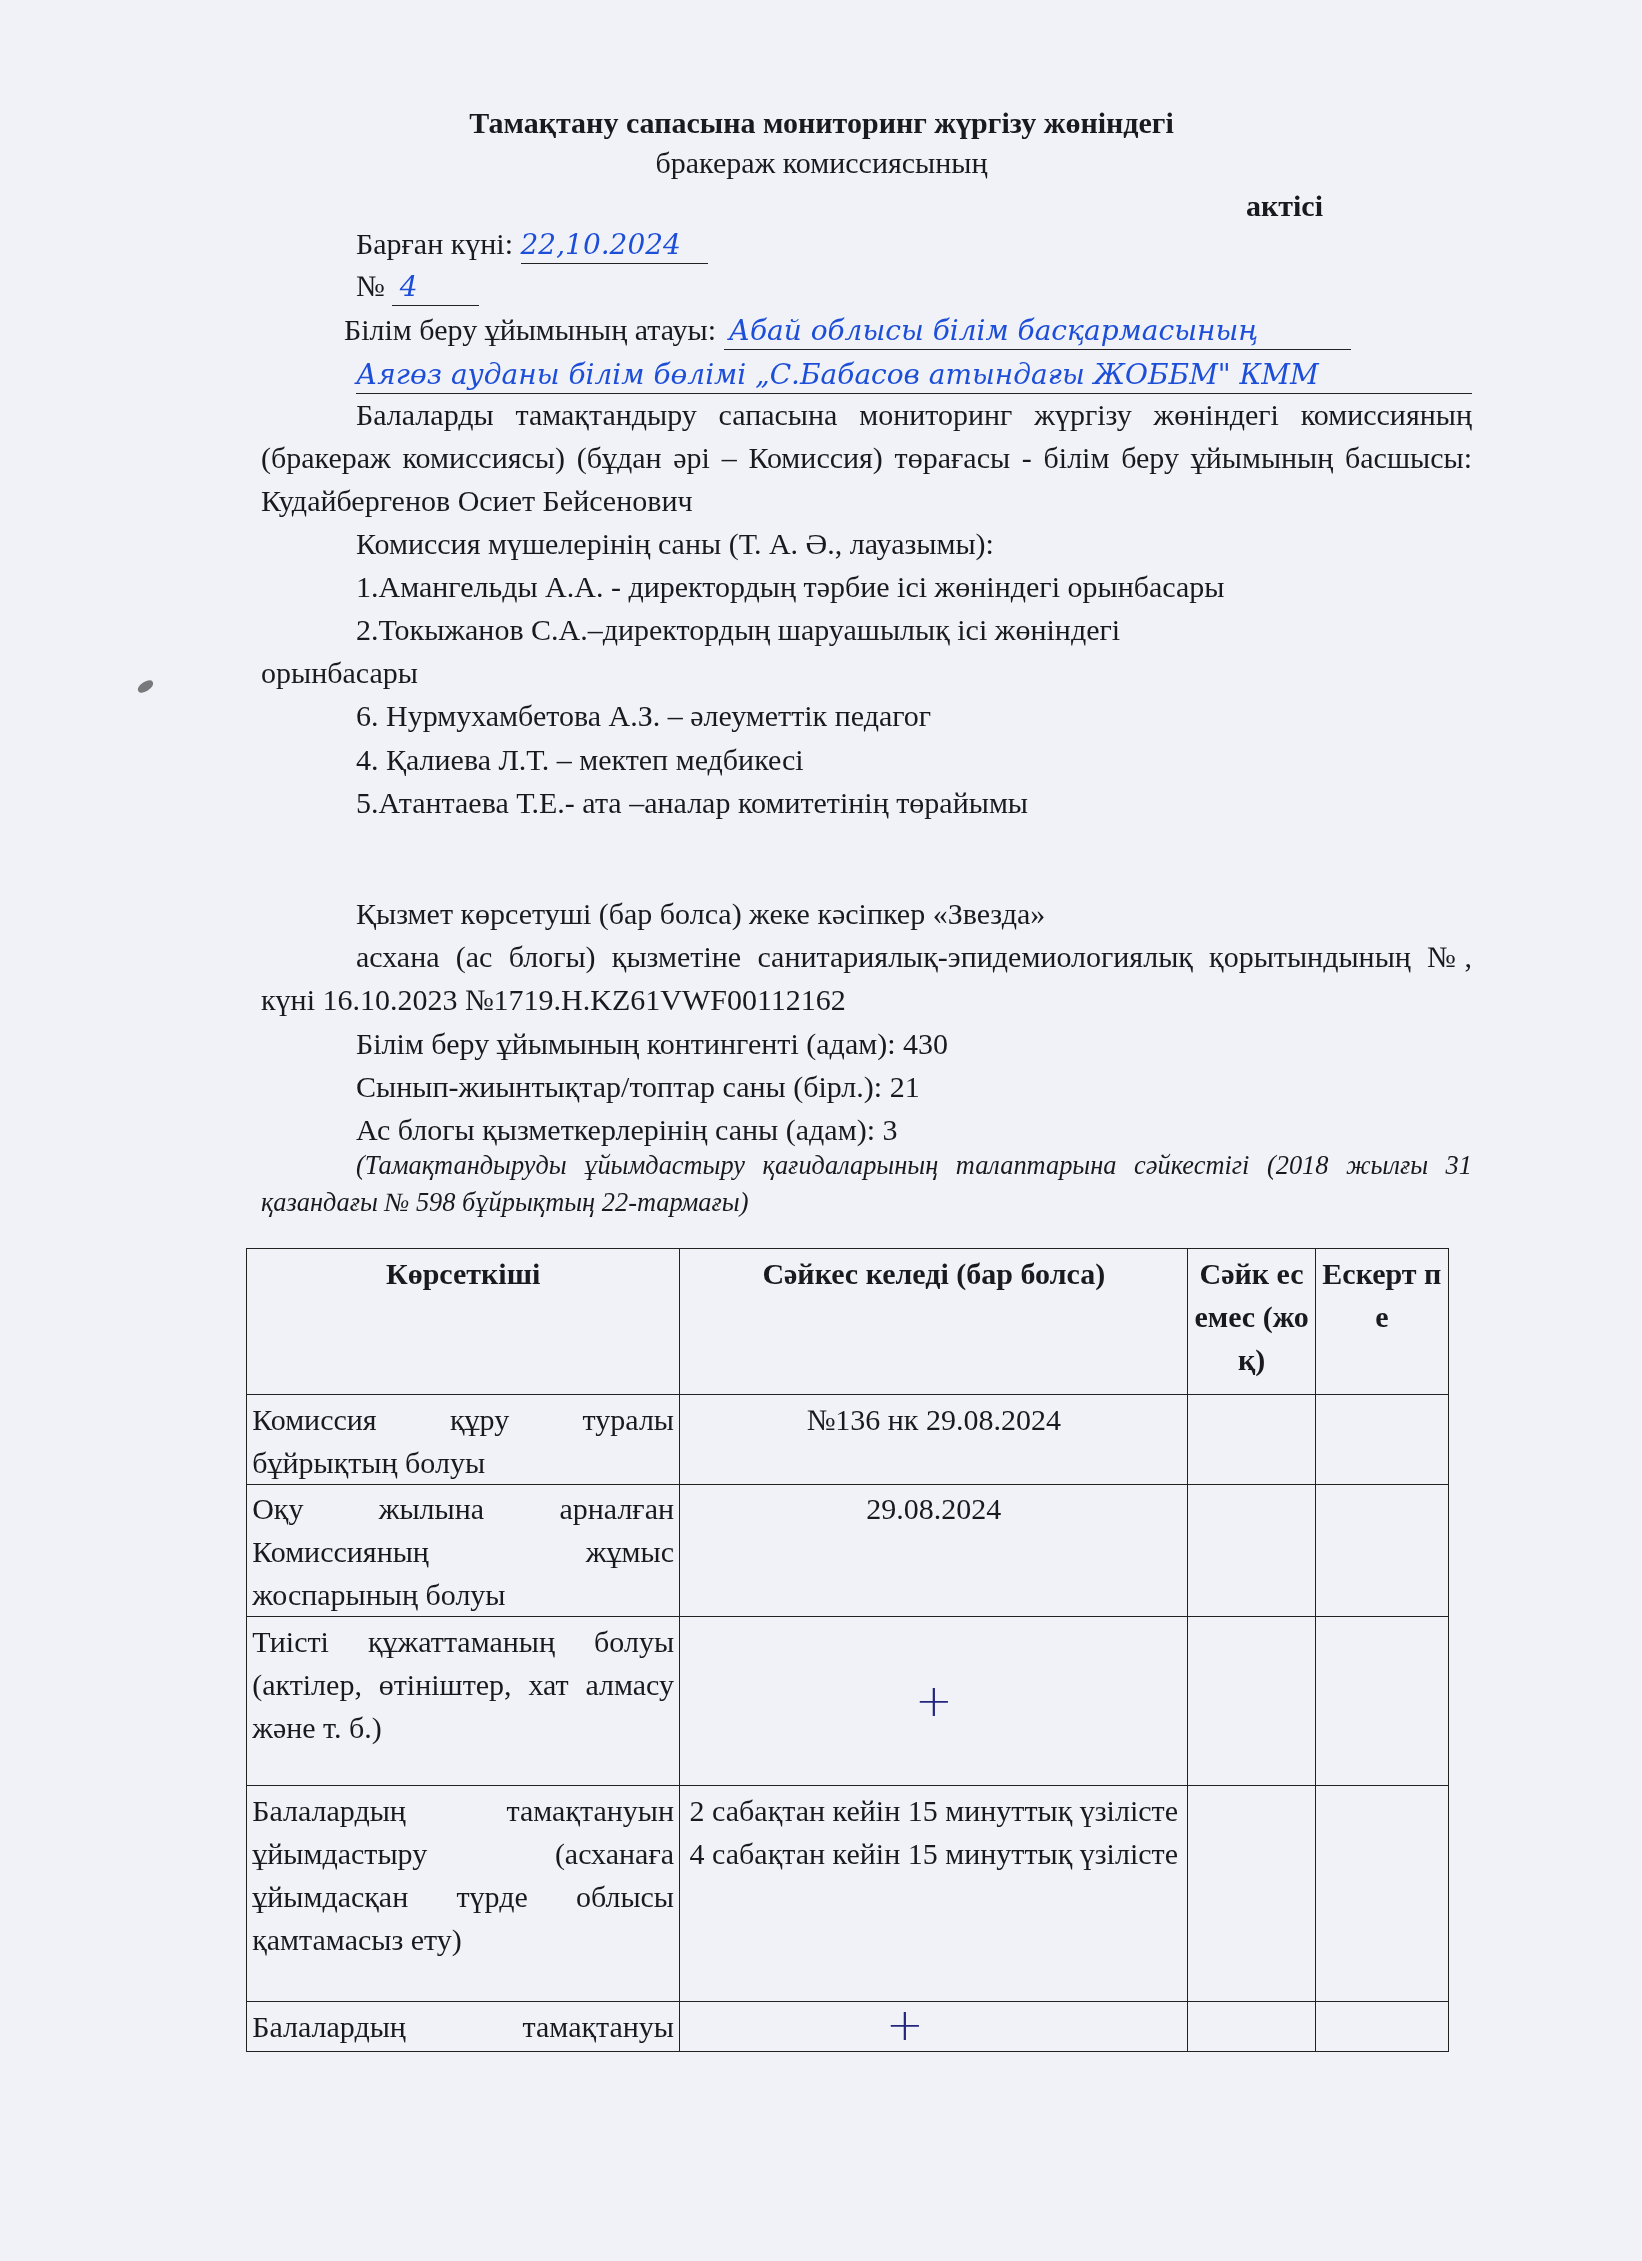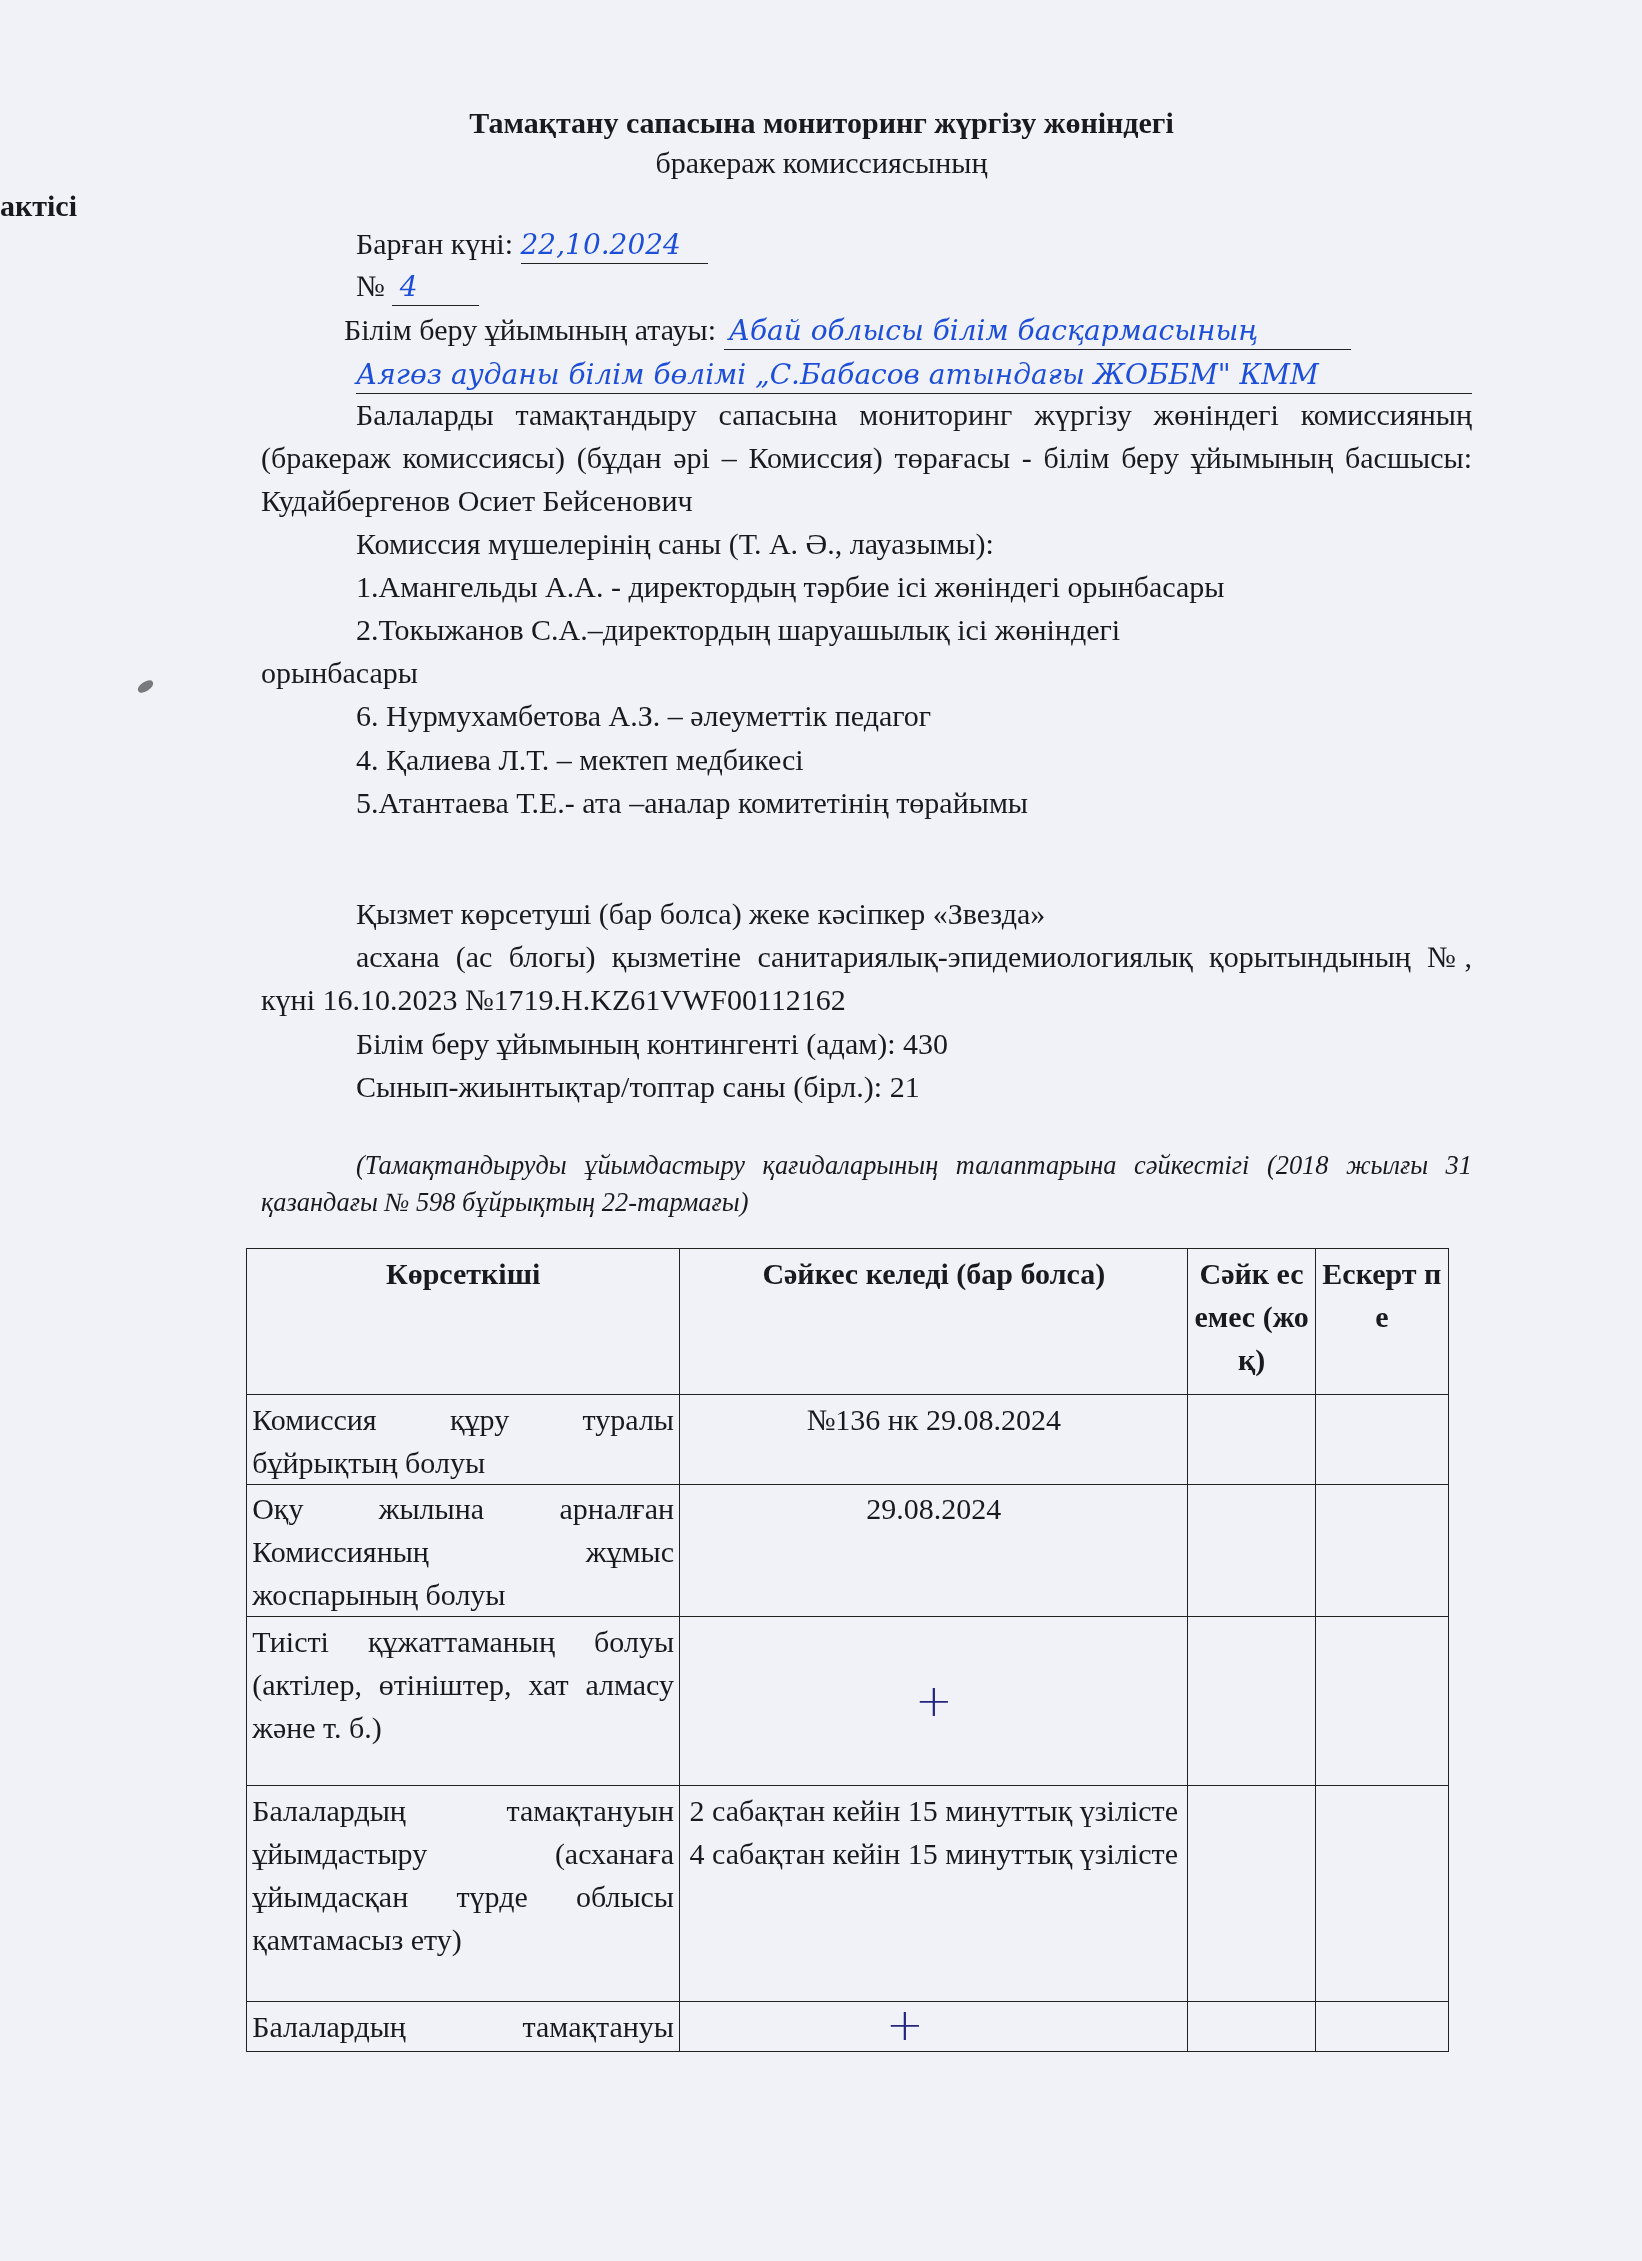--- a/index.html
+++ b/index.html
@@ -8,21 +8,21 @@
     background: #f1f2f8;
     font-family: "Liberation Serif", serif;
     color: #1a1a1e;
   }
   .page { position: absolute; left: 0; top: 0; width: 1643px; height: 2261px; }
   .abs { position: absolute; white-space: nowrap; }
   .title { font-size: 30px; line-height: 1; }
   .title.bold { font-weight: bold; }
   .t1 { left: 0; width: 1643px; text-align: center; top: 108px; }
   .t2 { left: 0; width: 1643px; text-align: center; top: 148px; }
-  .t3 { left: 0; width: 1323px; text-align: left; top: 191px; }
+  .t3 { left: 0; width: 1323px; text-align: right; top: 191px; }
   .body-text { font-size: 30px; line-height: 43px; }
   .hand { font-family: "DejaVu Serif", serif; font-style: italic; color: #1d4ed8; font-size: 28px; }
   .uline { border-bottom: 1.9px solid #222; display: inline-block; }
   .para { position: absolute; left: 261px; width: 1211px; font-size: 30px; line-height: 43px; text-align: justify; }
   .indent { text-indent: 95px; }
   .italic { font-style: italic; }
 
   table.grid {
     position: absolute; left: 246px; top: 1248px; width: 1203px;
     border-collapse: collapse; font-size: 30px; line-height: 43px;
@@ -88,20 +88,21 @@
   <div class="abs body-text" style="left:356px; top:565px;">1.Амангельды А.А. -  директордың тәрбие ісі жөніндегі орынбасары</div>
   <div class="para indent" style="top:608px; width:966px; text-align:left;">2.Токыжанов С.А.–директордың шаруашылық ісі жөніндегі орынбасары</div>
   <div class="abs body-text" style="left:356px; top:694px;">6. Нурмухамбетова А.З. – әлеуметтік педагог</div>
   <div class="abs body-text" style="left:356px; top:738px;">4. Қалиева Л.Т. – мектеп медбикесі</div>
   <div class="abs body-text" style="left:356px; top:781px;">5.Атантаева Т.Е.-  ата –аналар комитетінің төрайымы</div>
 
   <div class="abs body-text" style="left:356px; top:892px;">Қызмет көрсетуші (бар болса) жеке кәсіпкер «Звезда»</div>
   <div class="para indent" style="top:935px;">асхана (ас блогы) қызметіне санитариялық-эпидемиологиялық қорытындының №, күні 16.10.2023 №1719.Н.KZ61VWF00112162</div>
   <div class="abs body-text" style="left:356px; top:1022px;">Білім беру ұйымының контингенті (адам): 430</div>
   <div class="abs body-text" style="left:356px; top:1065px;">Сынып-жиынтықтар/топтар саны (бірл.): 21</div>
+  <div class="abs body-text" style="left:356px; top:1108px;">Ас блогы қызметкерлерінің саны (адам): 3</div>
   <div class="para indent italic" style="top:1147px; font-size:26.4px; line-height:37px;">(Тамақтандыруды ұйымдастыру қағидаларының талаптарына сәйкестігі (2018 жылғы 31 қазандағы № 598 бұйрықтың 22-тармағы)</div>
 
   <table class="grid">
     <thead>
       <tr style="height:146px;">
         <th class="c1">Көрсеткіші</th>
         <th class="c2">Сәйкес келеді (бар болса)</th>
         <th class="c3" style="white-space:normal; word-break:break-all;">Сәйк ес емес (жоқ)</th>
         <th class="c4" style="white-space:normal; word-break:break-all;">Ескерт пе</th>
       </tr>

